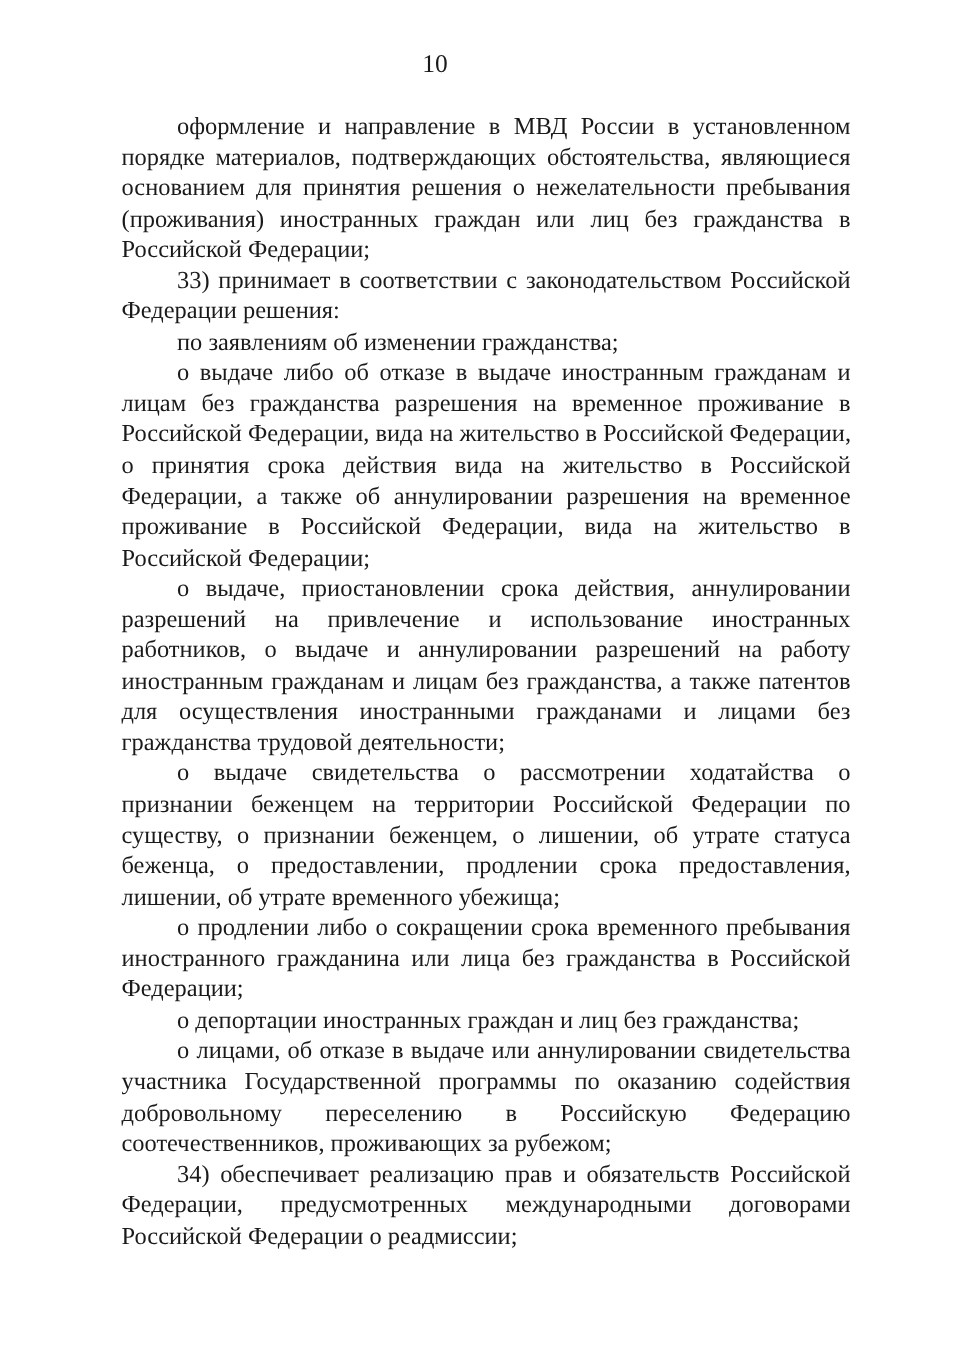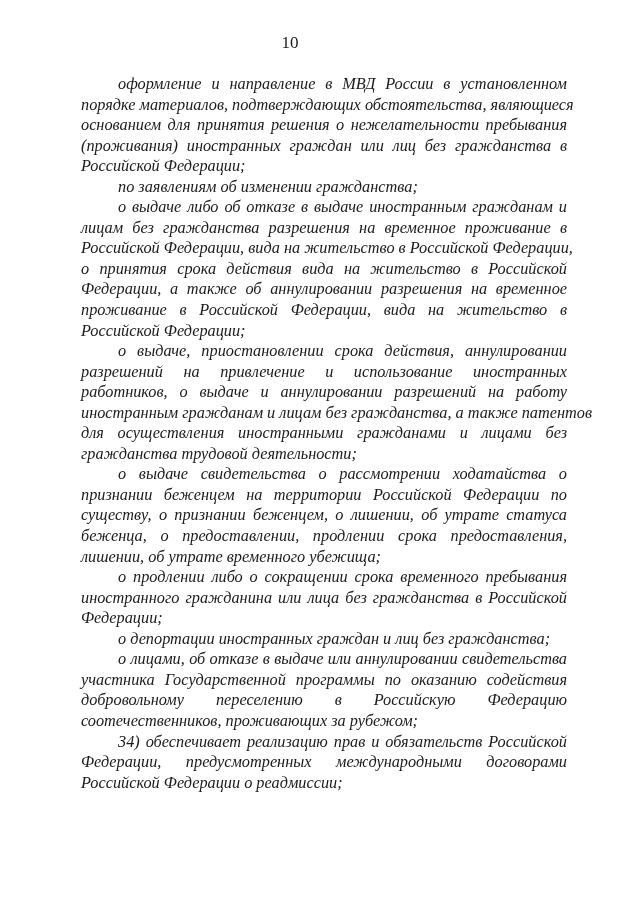--- a/index.html
+++ b/index.html
@@ -12,38 +12,42 @@
   .body-text {
     position: absolute; left: 81px; top: 74px; width: 486px;
     font-family: "Liberation Serif", "DejaVu Serif", serif; font-size: 16.3px; color: #1a1a1a;
   }
   .line {
     height: 20.55px; line-height: 20.55px; white-space: nowrap;
     text-align: justify; text-align-last: justify;
   }
   .line.last { text-align: left; text-align-last: left; }
   .line.indent { padding-left: 37px; }
-  .para { margin: 0; font-style: italic; }
+  .para { margin: 0; }
 </style>
 </head>
 <body>
 
 <div class="page">
   <div class="page-number">10</div>
 
   <div class="body-text">
 
     <div class="para">
       <div class="line indent">оформление и направление в МВД России в установленном</div>
       <div class="line">порядке материалов, подтверждающих обстоятельства, являющиеся</div>
       <div class="line">основанием для принятия решения о нежелательности пребывания</div>
       <div class="line">(проживания) иностранных граждан или лиц без гражданства в</div>
       <div class="line last">Российской Федерации;</div>
     </div>
 
+    <div class="para">
+      <div class="line indent">33) принимает в соответствии с законодательством Российской</div>
+      <div class="line last">Федерации решения:</div>
+    </div>
 
     <div class="para">
       <div class="line indent last">по заявлениям об изменении гражданства;</div>
     </div>
 
     <div class="para">
       <div class="line indent">о выдаче либо об отказе в выдаче иностранным гражданам и</div>
       <div class="line">лицам без гражданства разрешения на временное проживание в</div>
       <div class="line">Российской Федерации, вида на жительство в Российской Федерации,</div>
       <div class="line">о принятия срока действия вида на жительство в Российской</div>

